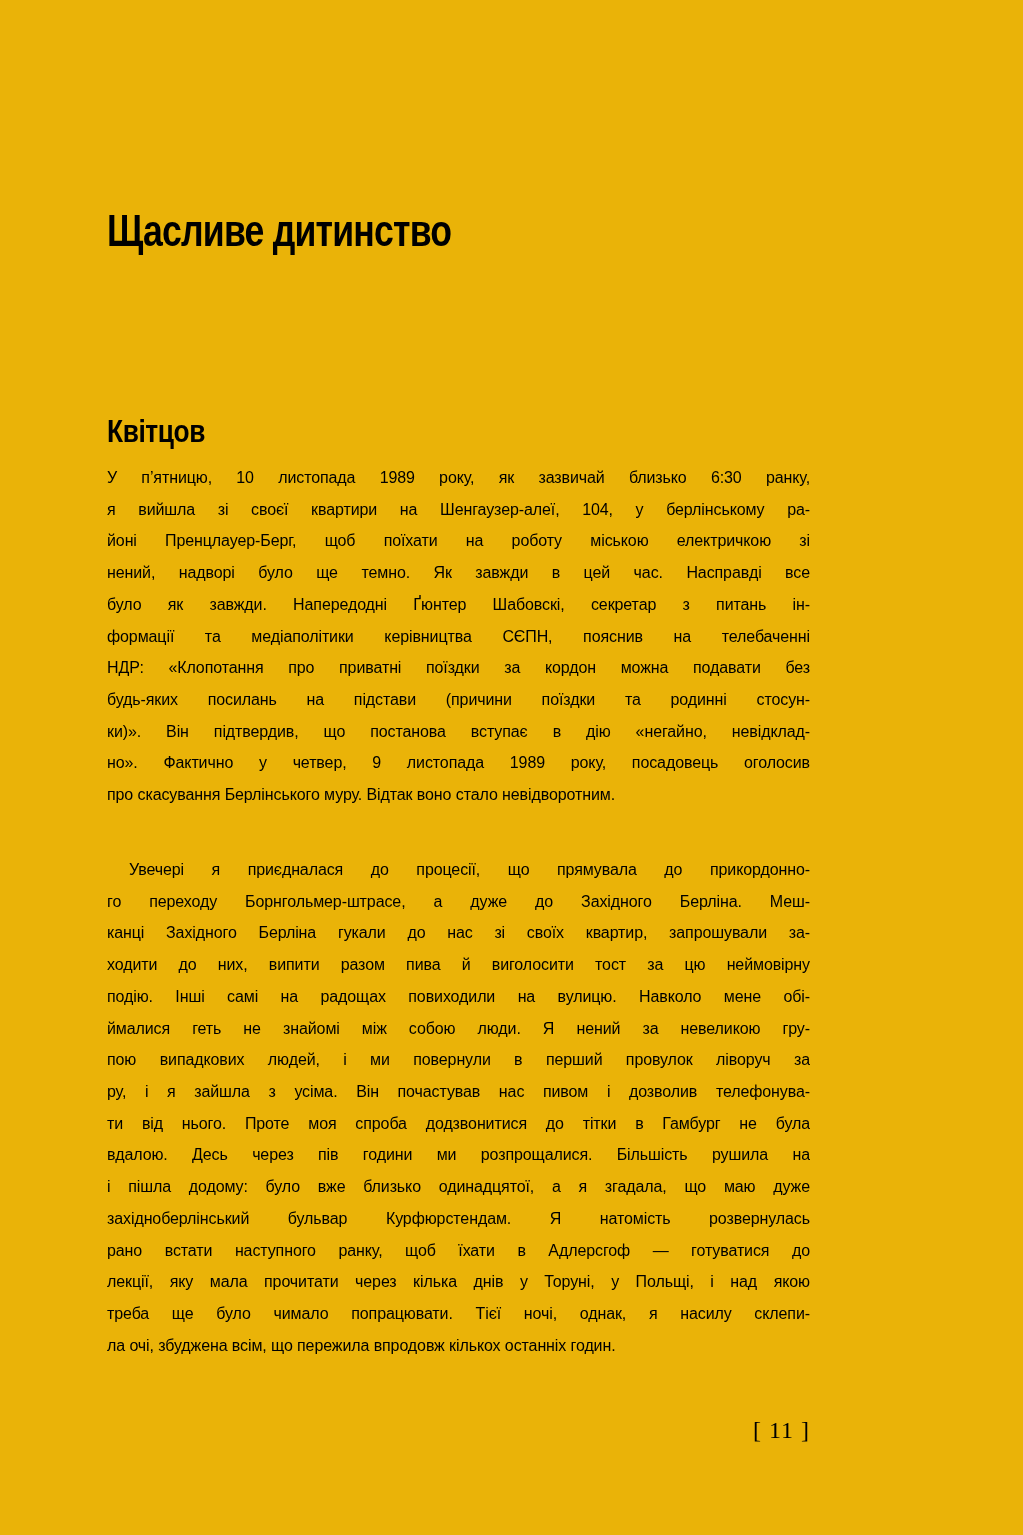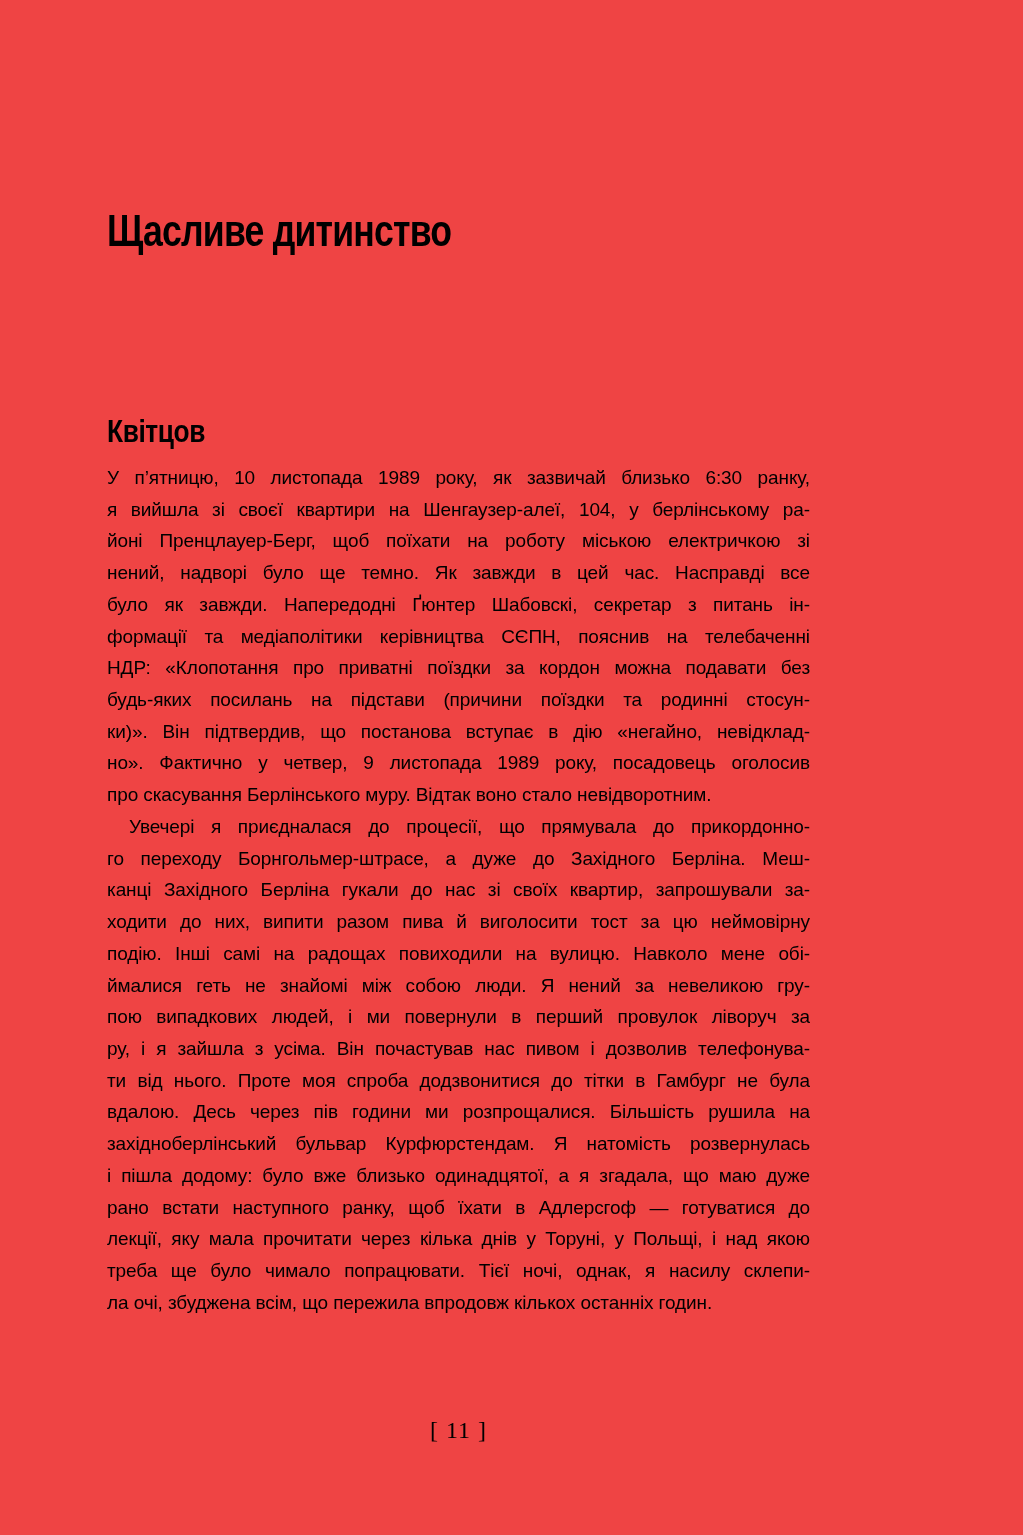--- a/index.html
+++ b/index.html
@@ -11,21 +11,21 @@
     width: 1023px;
     height: 1535px;
     position: relative;
     font-family: "Liberation Sans", sans-serif;
     color: #000000;
     overflow: hidden;
   }
   .page {
     position: absolute;
     inset: 0;
-    background: #ef4444;
+    background: #eab308;
   }
   .chapter-title {
     position: absolute;
     left: 107px;
     top: 180px;
     font-size: 44px;
     font-weight: 700;
     line-height: 1;
     white-space: nowrap;
     letter-spacing: -1px;
@@ -46,39 +46,40 @@
   }
   .body-text {
     position: absolute;
     left: 107px;
     top: 462px;
     width: 703px;
   }
   .line {
     height: 31.72px;
     line-height: 31.72px;
-    font-size: 19px;
+    font-size: 16px;
     letter-spacing: -0.1px;
     text-align: justify;
     text-align-last: justify;
     overflow: hidden;
     white-space: normal;
   }
   .line.last {
     text-align-last: left;
   }
   .line.indent {
     text-indent: 22px;
+    margin-top: 43px;
   }
   .page-number {
     position: absolute;
     left: 107px;
     top: 1417px;
     width: 703px;
-    text-align: center;
+    text-align: right;
     font-family: "Liberation Serif", serif;
     font-size: 24px;
     line-height: 1.1;
     letter-spacing: 1px;
   }
 </style>
 </head>
 <body>
 
 <div class="page">
@@ -107,22 +108,22 @@
       <div class="line indent">Увечері я приєдналася до процесії, що прямувала до прикордонно-</div>
       <div class="line">го переходу Борнгольмер-штрасе, а дуже до Західного Берліна. Меш-</div>
       <div class="line">канці Західного Берліна гукали до нас зі своїх квартир, запрошували за-</div>
       <div class="line">ходити до них, випити разом пива й виголосити тост за цю неймовірну</div>
       <div class="line">подію. Інші самі на радощах повиходили на вулицю. Навколо мене обі-</div>
       <div class="line">ймалися геть не знайомі між собою люди. Я нений за невеликою гру-</div>
       <div class="line">пою випадкових людей, і ми повернули в перший провулок ліворуч за</div>
       <div class="line">ру, і я зайшла з усіма. Він почастував нас пивом і дозволив телефонува-</div>
       <div class="line">ти від нього. Проте моя спроба додзвонитися до тітки в Гамбург не була</div>
       <div class="line">вдалою. Десь через пів години ми розпрощалися. Більшість рушила на</div>
+      <div class="line">і пішла додому: було вже близько одинадцятої, а я згадала, що маю дуже</div>
       <div class="line">західноберлінський бульвар Курфюрстендам. Я натомість розвернулась</div>
-      <div class="line">і пішла додому: було вже близько одинадцятої, а я згадала, що маю дуже</div>
       <div class="line">рано встати наступного ранку, щоб їхати в Адлерсгоф — готуватися до</div>
       <div class="line">лекції, яку мала прочитати через кілька днів у Торуні, у Польщі, і над якою</div>
       <div class="line">треба ще було чимало попрацювати. Тієї ночі, однак, я насилу склепи-</div>
       <div class="line last">ла очі, збуджена всім, що пережила впродовж кількох останніх годин.</div>
     </div>
 
   </div>
 
   <div class="page-number">[ 11 ]</div>
 

